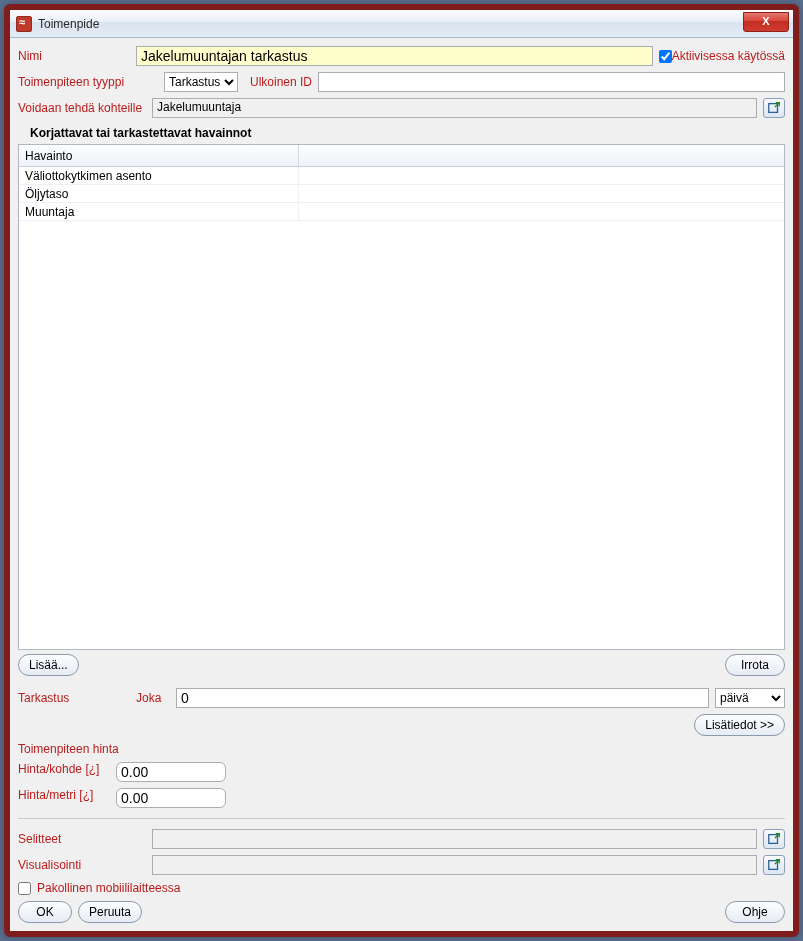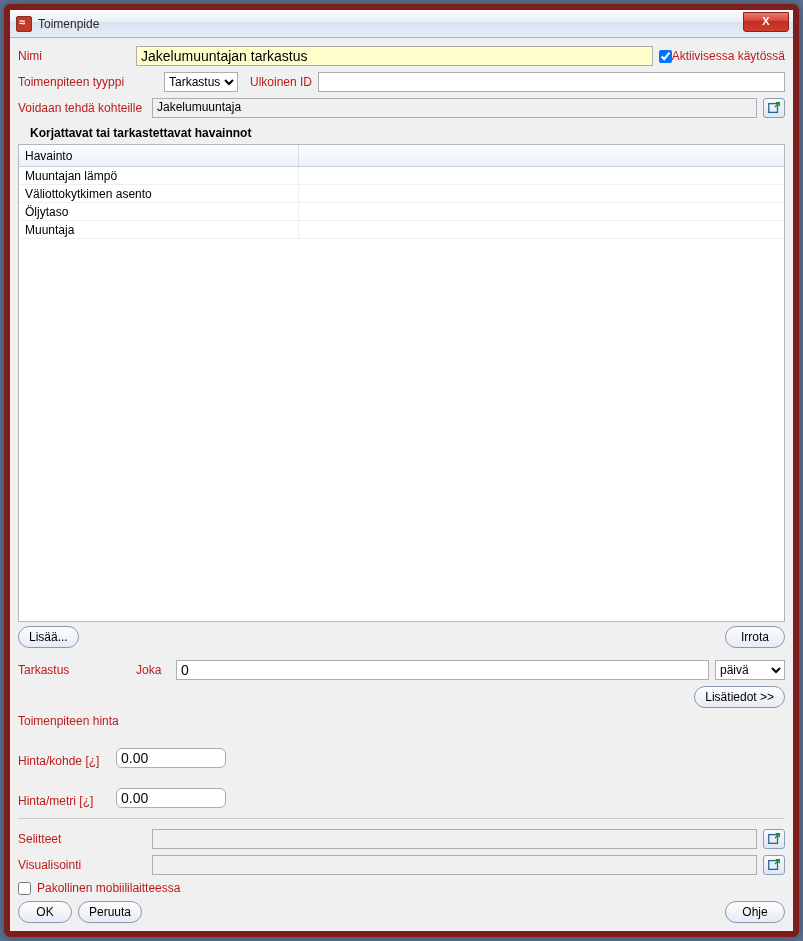--- a/index.html
+++ b/index.html
@@ -161,21 +161,21 @@
       border-radius: 11px;
       background: linear-gradient(to bottom,#fdfdfe,#e6ecf4);
       font-family: inherit;
       font-size: 12px;
       cursor: pointer;
     }
     .btn-row { display:flex; justify-content:space-between; margin-top:4px;}
     .right { margin-left:auto; }
     .hr { border-top:1px solid #ccc; margin:4px 0;}
     .filler { flex:1; }
-    .price-row { display:flex; align-items:flex-end; gap:6px; margin-top:20px;}
+    .price-row { display:flex; align-items:flex-start; gap:6px; margin-top:6px;}
     .price-row .plabel { width: 92px; }
     .price-row input { width: 110px; border-radius: 6px; }
   </style>
 </head>
 <body>
 
 <div class="window">
   <div class="titlebar">
     <div class="window-icon"></div>
     <div class="title-text">Toimenpide</div>
@@ -218,24 +218,20 @@
     </div>
 
     <div style="flex:1;display:flex;flex-direction:column;">
       <div class="group-title">Korjattavat tai tarkastettavat havainnot</div>
       <div class="table-wrap">
         <div class="table-head">
           <div class="th">Havainto</div>
           <div class="th"></div>
         </div>
         <div id="tbody">
-            <div class="tr">
-              <div class="td">Muuntajan lämpö</div>
-              <div class="td"></div>
-            </div>
             <div class="tr">
               <div class="td">Väliottokytkimen asento</div>
               <div class="td"></div>
             </div>
             <div class="tr">
               <div class="td">Öljytaso</div>
               <div class="td"></div>
             </div>
             <div class="tr">
               <div class="td">Muuntaja</div>

